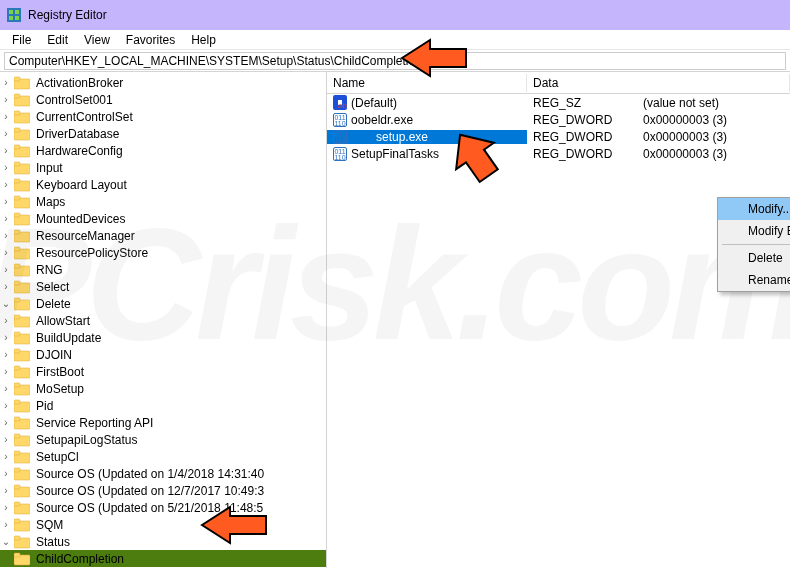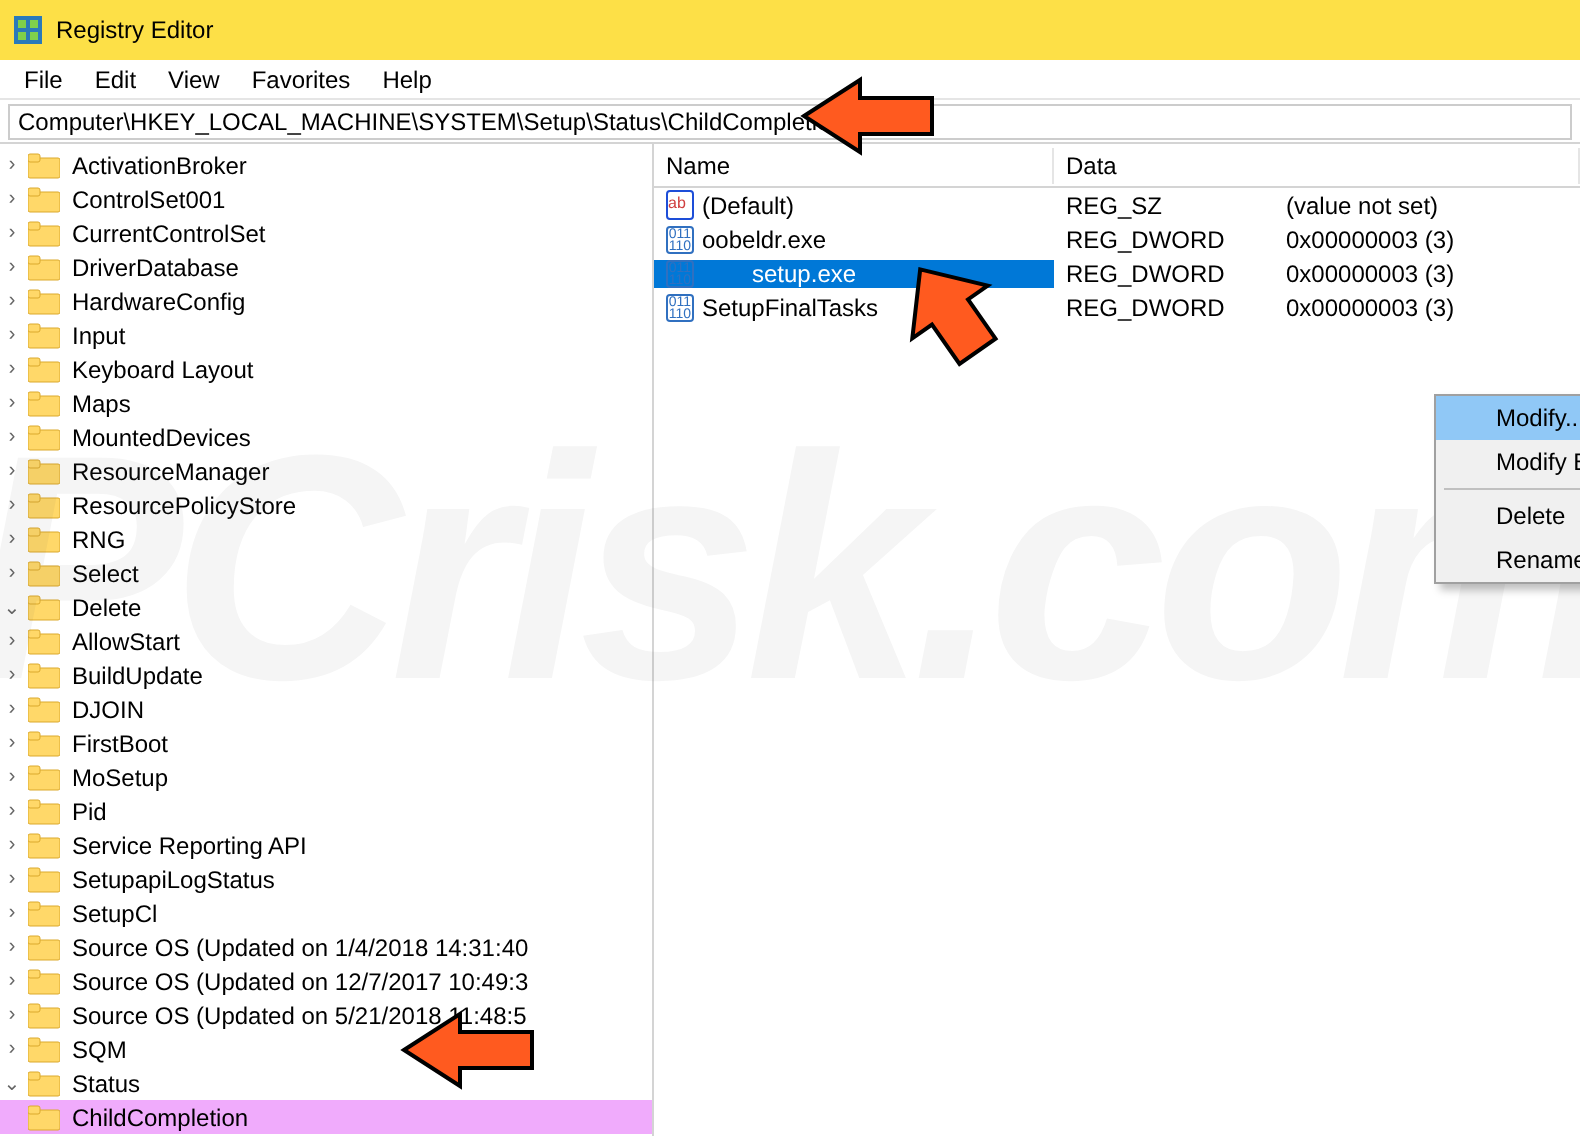--- a/index.html
+++ b/index.html
@@ -1,17 +1,17 @@
 <!DOCTYPE html>
 <html><head>
 <meta charset="utf-8">
 <style>
   * { margin: 0; padding: 0; box-sizing: border-box; font-family: 'Segoe UI', Tahoma, sans-serif; font-size: 12px; }
   body { width: 790px; height: 568px; background: #fff; overflow: hidden; position: relative; }
-  .titlebar { height: 30px; display: flex; align-items: center; padding: 0 6px; background: #fde047; }
+  .titlebar { height: 30px; display: flex; align-items: center; padding: 0 6px; background: #c4b5fd; }
   .titlebar .icon { width: 16px; height: 16px; margin-right: 6px; }
   .titlebar .title { font-size: 12px; color: #000; }
   .menubar { height: 20px; display: flex; align-items: center; padding: 0 4px; background: #fff; border-bottom: 1px solid #e5e5e5; }
   .menubar .menu-item { padding: 2px 8px; cursor: default; }
   .addressbar { height: 22px; display: flex; align-items: center; padding: 0 4px; border-bottom: 1px solid #d4d4d4; background: #fff; }
   .addressbar input { flex: 1; border: 1px solid #ccc; padding: 1px 4px; height: 18px; font-size: 12px; background: #fff; }
   .content { display: flex; height: calc(100% - 72px); }
   .tree-panel { width: 327px; overflow: auto; border-right: 1px solid #d4d4d4; padding-top: 2px; }
   .list-panel { flex: 1; overflow: auto; position: relative; }
   .list-header { display: flex; border-bottom: 1px solid #d4d4d4; height: 22px; align-items: center; background: #fff; position: sticky; top: 0; }
@@ -19,32 +19,32 @@
   .col-name { width: 200px; } .col-type { width: 110px; } .col-data { flex: 1; }
   .list-body .row { display: flex; height: 17px; align-items: center; }
   .list-body .col { padding: 0 6px; overflow: hidden; white-space: nowrap; }
   .row.selected .col-name { background: #0078d7; color: #fff; gap: 25px; }
   
   .tree ul { list-style: none; }
   .tree li { white-space: nowrap; }
   .tree .node { display: flex; align-items: center; height: 17px; padding-left: 0; }
   .tree .toggle { width: 12px; height: 12px; display: inline-flex; align-items: center; justify-content: center; margin-right: 2px; color: #666; font-size: 10px; }
   .tree .folder-icon { width: 16px; height: 14px; margin-right: 4px; }
-  .tree .node.selected { background: #f0abfc; }
+  .tree .node.selected { background: #4d7c0f; }
   .tree .label { padding: 0 2px; }
   
   .lvl0 { padding-left: 34px; } .lvl1 { padding-left: 52px; } .lvl2 { padding-left: 70px; }
   
   .context-menu { position: absolute; left: 390px; top: 125px; width: 170px; background: #f0f0f0; border: 1px solid #a0a0a0; box-shadow: 3px 3px 4px rgba(0,0,0,0.25); z-index: 50; }
   .context-menu .cmenu-item { padding: 4px 10px 4px 30px; position: relative; }
   .context-menu .cmenu-item.highlight { background: #90c8f6; }
   .context-menu .sep { height: 1px; background: #c0c0c0; margin: 2px 4px; }
   
   .folder-icon rect { fill: #ffd869; stroke: #dba92d; stroke-width: 0.5; }
-  .reg-icon-str { display: inline-block; width: 14px; height: 15px; border: 1px solid #1d4ed8; font-size: 8px; color: #d04040; text-align: left; line-height: 12px; border-radius: 2px; }
+  .reg-icon-str { display: inline-block; width: 14px; height: 15px; border: 5px solid #1d4ed8; font-size: 8px; color: #d04040; text-align: left; line-height: 12px; border-radius: 2px; }
   .reg-icon-bin { display: inline-block; width: 14px; height: 14px; border: 1px solid #3070c0; font-size: 7px; color: #3070c0; text-align: center; line-height: 6px; border-radius: 2px; padding-top:1px; }
   
   .watermark { position: absolute; inset: 0; display: flex; align-items: center; justify-content: center; pointer-events: none; z-index: 1; opacity: 0.06; }
   .watermark span { font-size: 160px; font-weight: 700; font-style: italic; color: #555; letter-spacing: -6px; }
   
   .arrow { position: absolute; z-index: 100; pointer-events: none; }
   .arrow svg path { fill: #ff5a1f; stroke: #000; stroke-width: 2; }
 </style>
 </head>
 <body>

